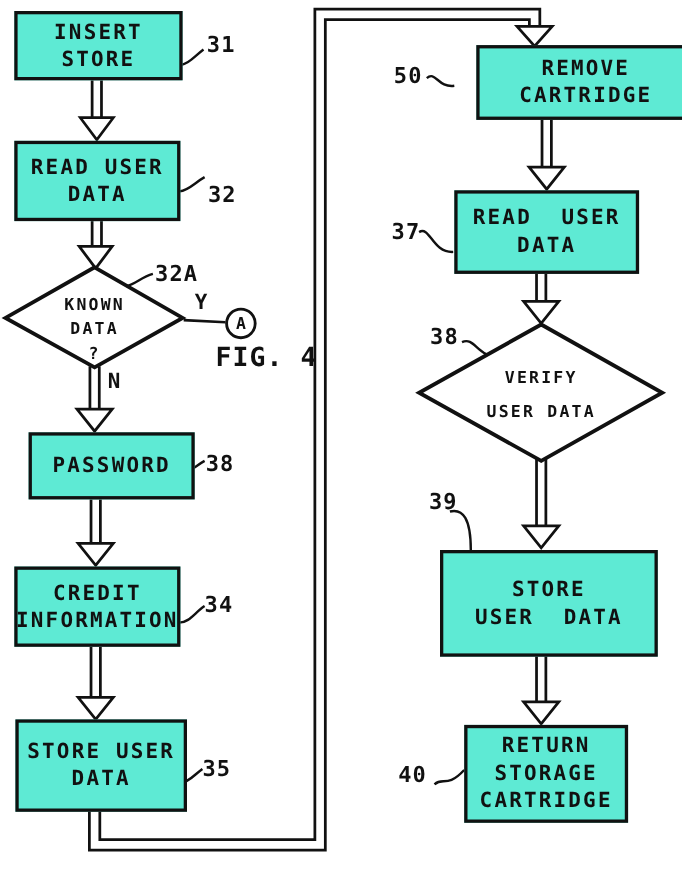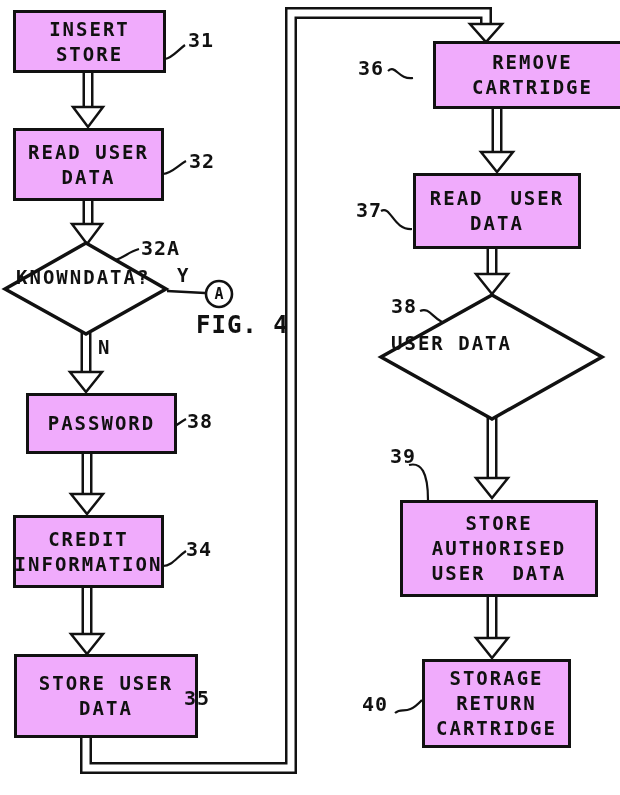--- a/index.html
+++ b/index.html
@@ -3,28 +3,28 @@
 <meta charset="utf-8">
 <style>
   html,body{margin:0;padding:0;background:#ffffff;}
   .canvas{
     position:relative;width:620px;height:795px;background:#ffffff;
     font-family:"DejaVu Sans Mono","Liberation Mono",monospace;color:#111;
     overflow:hidden;
   }
   .canvas svg{position:absolute;left:0;top:0;}
   .box{
-    position:absolute;box-sizing:border-box;background:#f0abfc;border:3px solid #111;
+    position:absolute;box-sizing:border-box;background:#5eead4;border:3px solid #111;
     display:flex;flex-direction:column;align-items:center;justify-content:center;
     text-align:center;font-weight:bold;font-size:19px;letter-spacing:2px;line-height:25px;
   }
   .box .ln{white-space:pre;}
   .dtext{
-    position:absolute;display:flex;align-items:center;
-    text-align:center;font-weight:bold;font-size:19px;letter-spacing:2px;
+    position:absolute;display:flex;flex-direction:column;align-items:center;
+    text-align:center;font-weight:bold;font-size:15px;letter-spacing:2px;
   }
   .dtext .ln{white-space:pre;}
   .ref{position:absolute;font-weight:bold;font-size:20px;letter-spacing:1px;line-height:1;}
   .lbl{position:absolute;font-weight:bold;font-size:19px;line-height:1;}
   .figref{position:absolute;font-weight:bold;font-size:24px;letter-spacing:1px;line-height:1;}
   .circleA{position:absolute;font-weight:bold;font-size:15px;line-height:1;text-align:center;}
 </style>
 </head>
 <body>
 
@@ -113,59 +113,59 @@
     <div class="ln">READ USER</div>
     <div class="ln">DATA</div>
   </div>
   <div class="box" style="left:26px;top:393px;width:151px;height:61px">
     <div class="ln">PASSWORD</div>
   </div>
   <div class="box" style="left:13px;top:515px;width:151px;height:73px">
     <div class="ln">CREDIT</div>
     <div class="ln">INFORMATION</div>
   </div>
-  <div class="box" style="left:14px;top:654px;width:184px;height:84px">
+  <div class="box" style="left:14px;top:654px;width:156px;height:84px">
     <div class="ln">STORE USER</div>
     <div class="ln">DATA</div>
   </div>
   <div class="box" style="left:433px;top:41px;width:199px;height:68px">
     <div class="ln">REMOVE</div>
     <div class="ln">CARTRIDGE</div>
   </div>
   <div class="box" style="left:413px;top:173px;width:168px;height:76px">
     <div class="ln">READ  USER</div>
     <div class="ln">DATA</div>
   </div>
   <div class="box" style="left:400px;top:500px;width:198px;height:97px">
     <div class="ln">STORE</div>
-    <div class="ln">AUTHORISED</div>
     <div class="ln">USER  DATA</div>
   </div>
   <div class="box" style="left:422px;top:659px;width:149px;height:89px">
+    <div class="ln">RETURN</div>
     <div class="ln">STORAGE</div>
-    <div class="ln">RETURN</div>
     <div class="ln">CARTRIDGE</div>
   </div>
 
   <div class="dtext" style="left:16px;top:266px;width:140px;line-height:22px">
     <div class="ln">KNOWN</div>
     <div class="ln">DATA</div>
     <div class="ln">?</div>
   </div>
   <div class="dtext" style="left:391px;top:328px;width:202px;line-height:31px">
+    <div class="ln">VERIFY</div>
     <div class="ln">USER DATA</div>
   </div>
 
   <div class="ref" style="left:188px;top:30px">31</div>
-  <div class="ref" style="left:189px;top:151px">32</div>
+  <div class="ref" style="left:189px;top:167px">32</div>
   <div class="ref" style="left:141px;top:238px">32A</div>
   <div class="ref" style="left:187px;top:411px">38</div>
   <div class="ref" style="left:186px;top:539px">34</div>
   <div class="ref" style="left:184px;top:688px">35</div>
-  <div class="ref" style="left:358px;top:58px">36</div>
+  <div class="ref" style="left:358px;top:58px">50</div>
   <div class="ref" style="left:356px;top:200px">37</div>
   <div class="ref" style="left:391px;top:296px">38</div>
   <div class="ref" style="left:390px;top:446px">39</div>
   <div class="ref" style="left:362px;top:694px">40</div>
 
   <div class="lbl" style="left:177px;top:266px">Y</div>
   <div class="lbl" style="left:98px;top:338px">N</div>
   <div class="circleA" style="left:211px;top:287px;width:16px">A</div>
   <div class="figref" style="left:196px;top:313px">FIG. 4</div>
 

